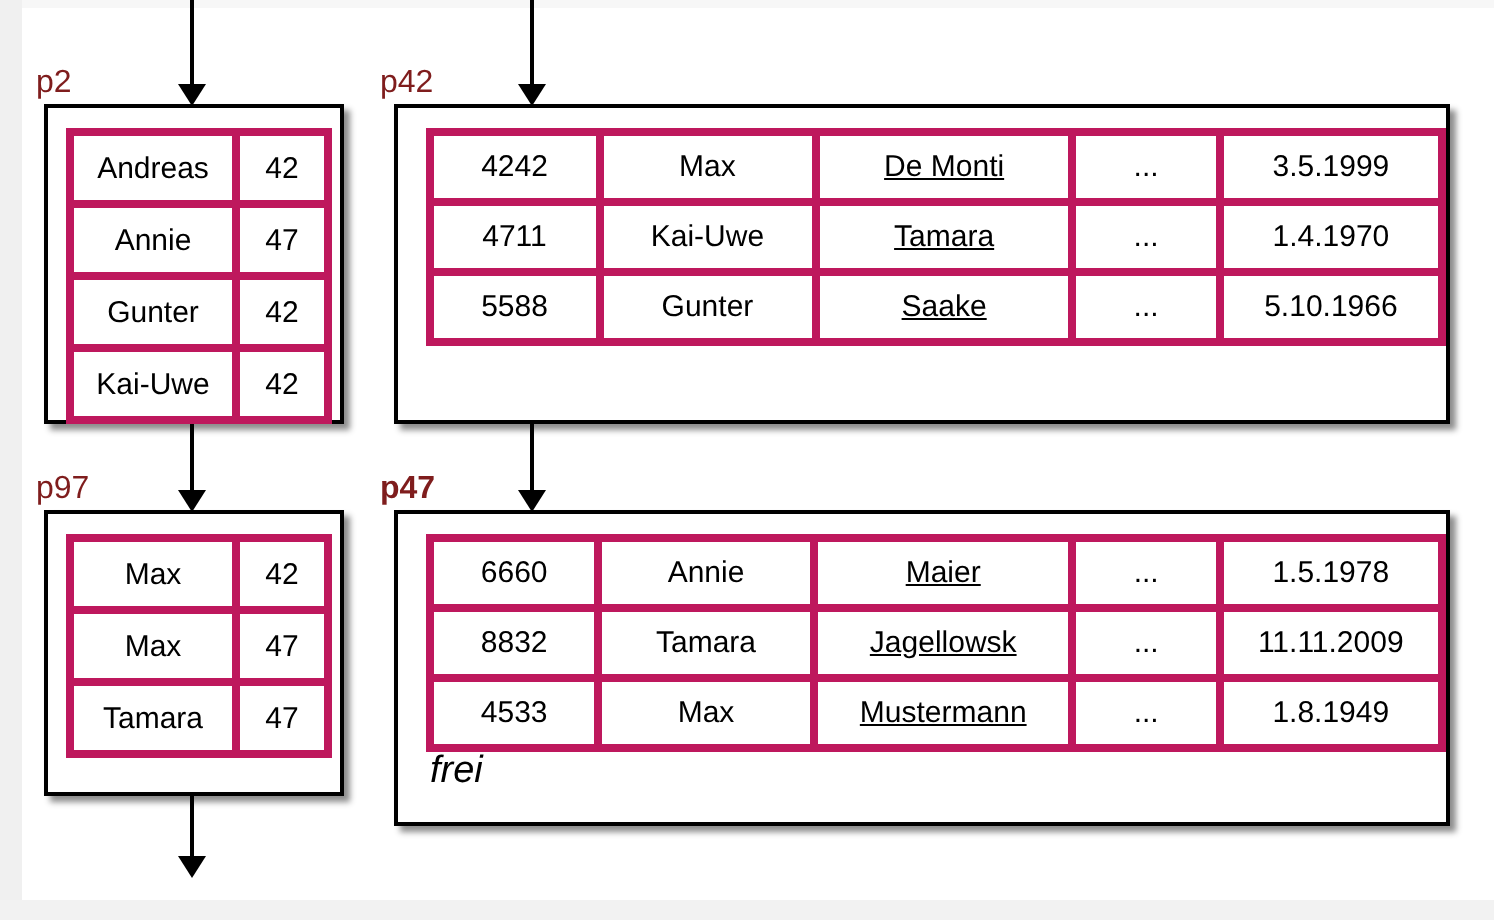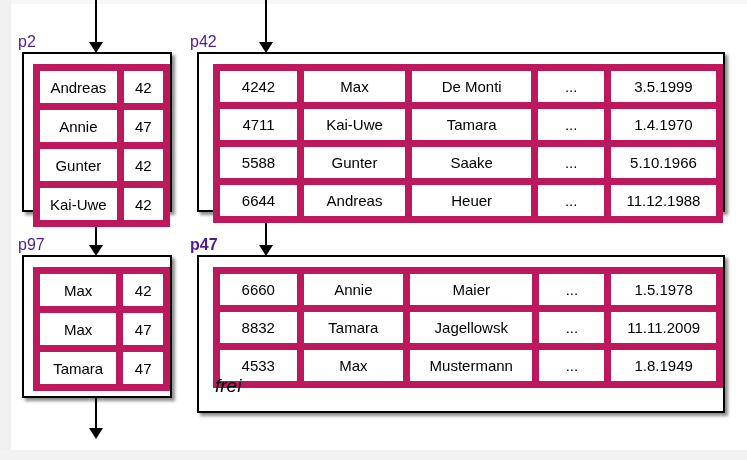--- a/index.html
+++ b/index.html
@@ -45,52 +45,52 @@
   .page-box {
     position: absolute;
     background: #ffffff;
     border: 2px solid #000000;
     box-shadow: 3px 3px 3px rgba(0,0,0,0.45);
     box-sizing: border-box;
   }
   .page-label {
     position: absolute;
     font-size: 16px;
-    color: #4c1d95;
+    color: #7f1d1d;
     line-height: 16px;
     white-space: nowrap;
   }
 
   
   .rec-table {
     position: absolute;
     border-collapse: collapse;
     table-layout: fixed;
     background: #ffffff;
   }
   .rec-table td {
-    border: 7px solid #be185d;
+    border: 4px solid #be185d;
     text-align: center;
     vertical-align: middle;
     font-size: 15px;
     color: #000000;
     padding: 0;
     white-space: nowrap;
   }
 
   
   .idx-table td { height: 32px; }
   .idx-table td.c-key { width: 79px; }
   .idx-table td.c-ptr { width: 42px; }
 
   
   .data-table td { height: 31px; }
   .data-table td.d-id   { width: 84px; }
   .data-table td.d-fn   { width: 108px; }
-  .data-table td.d-ln   { width: 129px; }
+  .data-table td.d-ln   { width: 129px; text-decoration: underline; }
   .data-table td.d-dots { width: 74px; }
   .data-table td.d-dt   { width: 110px; }
 
   .frei {
     position: absolute;
     font-style: italic;
     font-size: 19px;
     color: #000000;
     white-space: nowrap;
   }
@@ -212,27 +212,20 @@
           <td class="d-dots">...</td>
           <td class="d-dt">1.4.1970</td>
         </tr>
         <tr>
           <td class="d-id">5588</td>
           <td class="d-fn">Gunter</td>
           <td class="d-ln">Saake</td>
           <td class="d-dots">...</td>
           <td class="d-dt">5.10.1966</td>
         </tr>
-        <tr>
-          <td class="d-id">6644</td>
-          <td class="d-fn">Andreas</td>
-          <td class="d-ln">Heuer</td>
-          <td class="d-dots">...</td>
-          <td class="d-dt">11.12.1988</td>
-        </tr>
       </tbody>
     </table>
   </div>
 
   <div class="page-label" style="left:190px; top:237px;font-weight:bold;">p47</div>
 
   <div class="page-box" style="left:197px; top:255px; width:528px; height:158px;">
     <table class="rec-table data-table" style="left:14px; top:10px;padding-left:28px;">
       <tbody>
         <tr>

